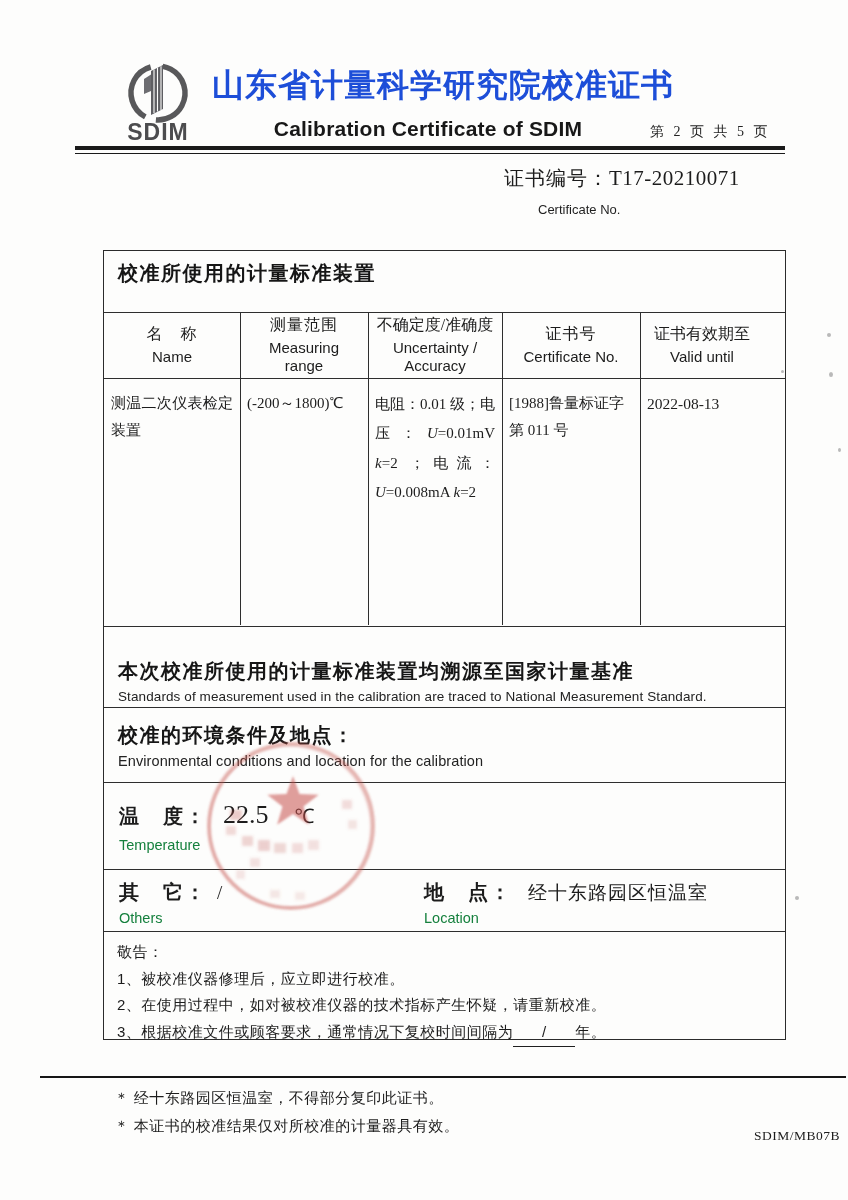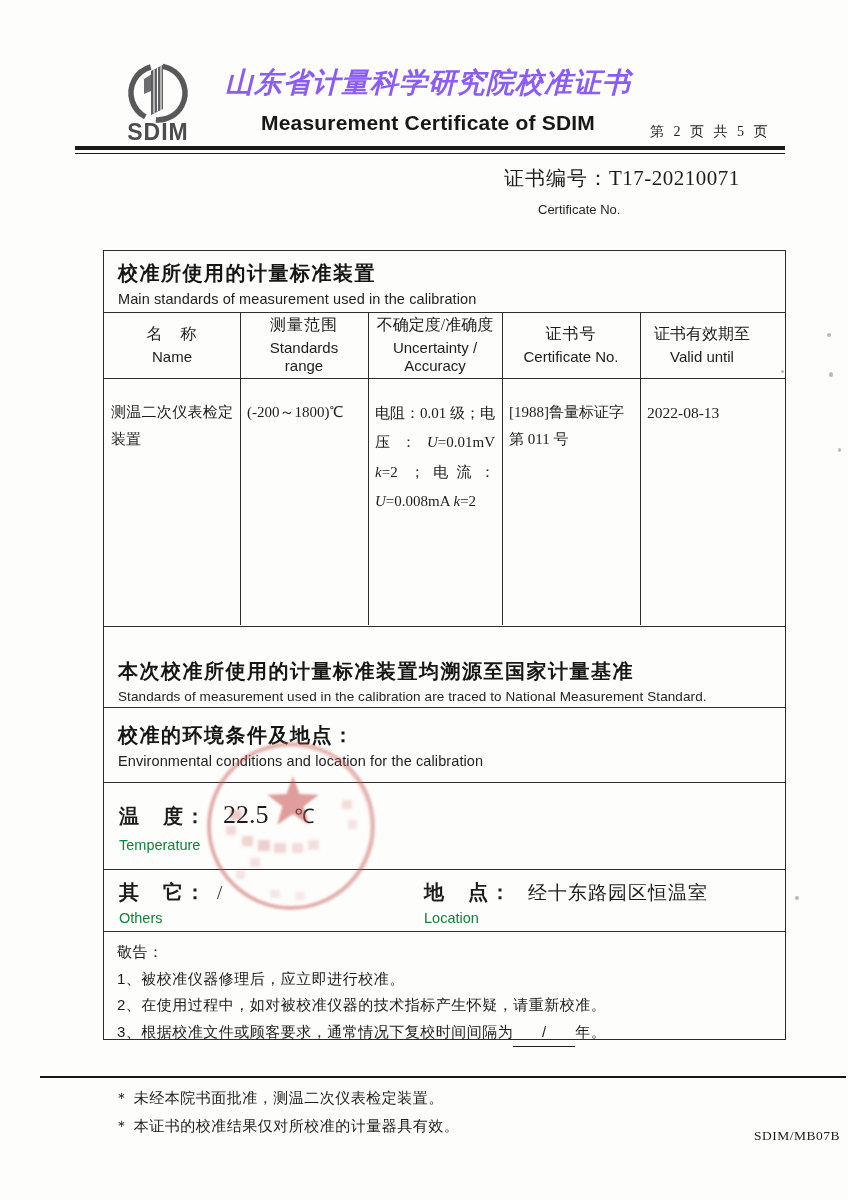--- a/index.html
+++ b/index.html
@@ -3,22 +3,22 @@
 <meta charset="utf-8">
 <style>
   html,body{margin:0;padding:0;background:#e8e8e8;}
   .page{position:relative;width:848px;height:1200px;margin:0 auto;background:#fdfdfc;
         overflow:hidden;color:#1c1c1c;font-family:"Liberation Sans",sans-serif;}
   .abs{position:absolute;}
 
   
   .logo{left:110px;top:58px;width:96px;height:90px;}
   .hdr-text{left:212px;top:64px;width:432px;text-align:center;}
-  .hdr-cn{font-family:"Liberation Serif",serif;font-size:28px;font-weight:700;
-          letter-spacing:1px;white-space:nowrap;color:#8b5cf6;font-style:italic;}
+  .hdr-cn{font-family:"Liberation Serif",serif;font-size:32px;font-weight:700;
+          letter-spacing:1px;white-space:nowrap;color:#1d4ed8;}
   .hdr-en{font-size:21px;font-weight:700;margin-top:9px;letter-spacing:.2px;color:#181818;}
   .page-info{left:650px;top:123px;font-family:"Liberation Serif",serif;font-size:14px;
              letter-spacing:3px;color:#222;}
   .rule-a{left:75px;top:146px;width:710px;height:3.5px;background:#1a1a1a;}
   .rule-b{left:75px;top:152.5px;width:710px;height:1.6px;background:#1a1a1a;}
 
   .cert{left:504px;top:165px;white-space:nowrap;}
   .cert .lbl{font-family:"Liberation Serif",serif;font-size:20px;letter-spacing:1px;}
   .cert .num{font-family:"Liberation Serif",serif;font-size:21px;letter-spacing:.5px;}
   .cert-en{left:538px;top:202px;font-size:13px;color:#1f1f1f;}
@@ -29,21 +29,21 @@
   .hl{position:absolute;left:0;right:0;height:1.4px;background:#2e2e2e;}
   .vl{position:absolute;top:61px;height:313px;width:1.4px;background:#2e2e2e;}
 
   .sec-title-cn{font-size:20px;font-weight:600;letter-spacing:1.5px;color:#161616;}
   .sec-title-en{font-size:14.5px;font-weight:400;color:#222;margin-top:4px;letter-spacing:.1px;}
 
   .th{position:absolute;top:61px;height:66px;display:flex;flex-direction:column;
       align-items:center;justify-content:center;text-align:center;box-sizing:border-box;padding:0 8px;}
   .th .cn{font-family:"Liberation Serif",serif;font-size:16px;letter-spacing:1px;}
   .th .en{font-size:15px;line-height:1.2;margin-top:3px;}
-  .td{position:absolute;top:127px;height:248px;box-sizing:border-box;padding:21px 7px;}
+  .td{position:absolute;top:118px;height:248px;box-sizing:border-box;padding:21px 7px;}
   .td-text{font-family:"Liberation Serif",serif;font-size:15px;line-height:1.8;text-align:justify;}
 
   .cond-line{display:flex;align-items:baseline;white-space:nowrap;}
   .cond-lbl{font-size:20px;font-weight:600;letter-spacing:2px;}
   .cond-val{font-family:"Liberation Serif",serif;font-size:26px;margin-left:16px;}
   .cond-unit{font-family:"Liberation Serif",serif;font-size:20px;margin-left:26px;}
   .cond-en{font-size:14.5px;margin-top:7px;color:#15803d;}
 
   .notice-line{font-size:15px;line-height:1.78;letter-spacing:.5px;}
   .blank{display:inline-block;width:62px;text-align:center;border-bottom:1.4px solid #1f1f1f;}
@@ -71,21 +71,21 @@
       <path d="M44 11.5 L44 55" stroke="#fdfdfc" stroke-width="1.1"></path>
       <path d="M47.5 9.8 L47.5 53.5" stroke="#fdfdfc" stroke-width="1.1"></path>
       <path d="M51 8.2 L51 52" stroke="#fdfdfc" stroke-width="1.1"></path>
       <path d="M34 21 L41 16.5 L41 33 L34 36 Z" fill="#6d6d71"></path>
       <text x="48" y="82" text-anchor="middle" font-family="Liberation Sans, sans-serif" font-size="23" font-weight="800" letter-spacing="1" fill="#4c4c4e">SDIM</text>
     </svg>
   </div>
 
   <div class="abs hdr-text">
     <div class="hdr-cn">山东省计量科学研究院校准证书</div>
-    <div class="hdr-en">Measurement Certificate of SDIM</div>
+    <div class="hdr-en">Calibration Certificate of SDIM</div>
   </div>
   <div class="abs page-info">第 2 页 共 5 页</div>
 
   <div class="abs rule-a"></div>
   <div class="abs rule-b"></div>
 
   <div class="abs cert">
     <span class="lbl">证书编号：</span><span class="num">T17-20210071</span>
   </div>
   <div class="abs cert-en">Certificate No.</div>
@@ -97,32 +97,31 @@
     <div class="hl" style="top:375px"></div>
     <div class="hl" style="top:456px"></div>
     <div class="hl" style="top:531px"></div>
     <div class="hl" style="top:618px"></div>
     <div class="hl" style="top:680px"></div>
     <div class="vl" style="left:136px"></div>
     <div class="vl" style="left:264px"></div>
     <div class="vl" style="left:398px"></div>
     <div class="vl" style="left:536px"></div>
 
-    <div class="abs" style="left:14px;top:9px;">
+    <div class="abs" style="left:14px;top:9px;font-family:Liberation Serif, serif;">
       <div class="sec-title-cn">校准所使用的计量标准装置</div>
-      <div class="sec-title-en">Main standards of measurement used in the calibration</div>
     </div>
 
     <div class="th" style="left:0;width:136px">
       <span class="cn">名　称</span>
       <span class="en">Name</span>
     </div>
     <div class="th" style="left:136px;width:128px">
       <span class="cn">测量范围</span>
-      <span class="en" style="width:86px">Standards range</span>
+      <span class="en" style="width:86px">Measuring range</span>
     </div>
     <div class="th" style="left:264px;width:134px">
       <span class="cn" style="letter-spacing:0">不确定度/准确度</span>
       <span class="en" style="width:100px">Uncertainty / Accuracy</span>
     </div>
     <div class="th" style="left:398px;width:138px">
       <span class="cn">证书号</span>
       <span class="en">Certificate No.</span>
     </div>
     <div class="th" style="left:536px;width:124px">
@@ -215,21 +214,21 @@
       <rect x="36" y="130" width="9" height="9" opacity="0.15"></rect>
       <rect x="142" y="60" width="10" height="9" opacity="0.20"></rect>
       <rect x="148" y="80" width="9" height="9" opacity="0.16"></rect>
       <rect x="70" y="150" width="10" height="8" opacity="0.14"></rect>
       <rect x="95" y="152" width="10" height="8" opacity="0.13"></rect>
     </g>
   </svg>
 
   <div class="abs foot-rule"></div>
   <div class="abs foot-notes">
-    <p class="foot-note">＊ 未经本院书面批准，测温二次仪表检定装置。</p>
+    <p class="foot-note">＊ 经十东路园区恒温室，不得部分复印此证书。</p>
     <p class="foot-note">＊ 本证书的校准结果仅对所校准的计量器具有效。</p>
   </div>
   <div class="abs form-no">SDIM/MB07B</div>
 
   <div class="speck" style="left:827px;top:333px;width:4px;height:4px"></div>
   <div class="speck" style="left:829px;top:372px;width:4px;height:5px"></div>
   <div class="speck" style="left:781px;top:370px;width:3px;height:3px"></div>
   <div class="speck" style="left:795px;top:896px;width:4px;height:4px"></div>
   <div class="speck" style="left:838px;top:448px;width:3px;height:4px"></div>
 </div>

